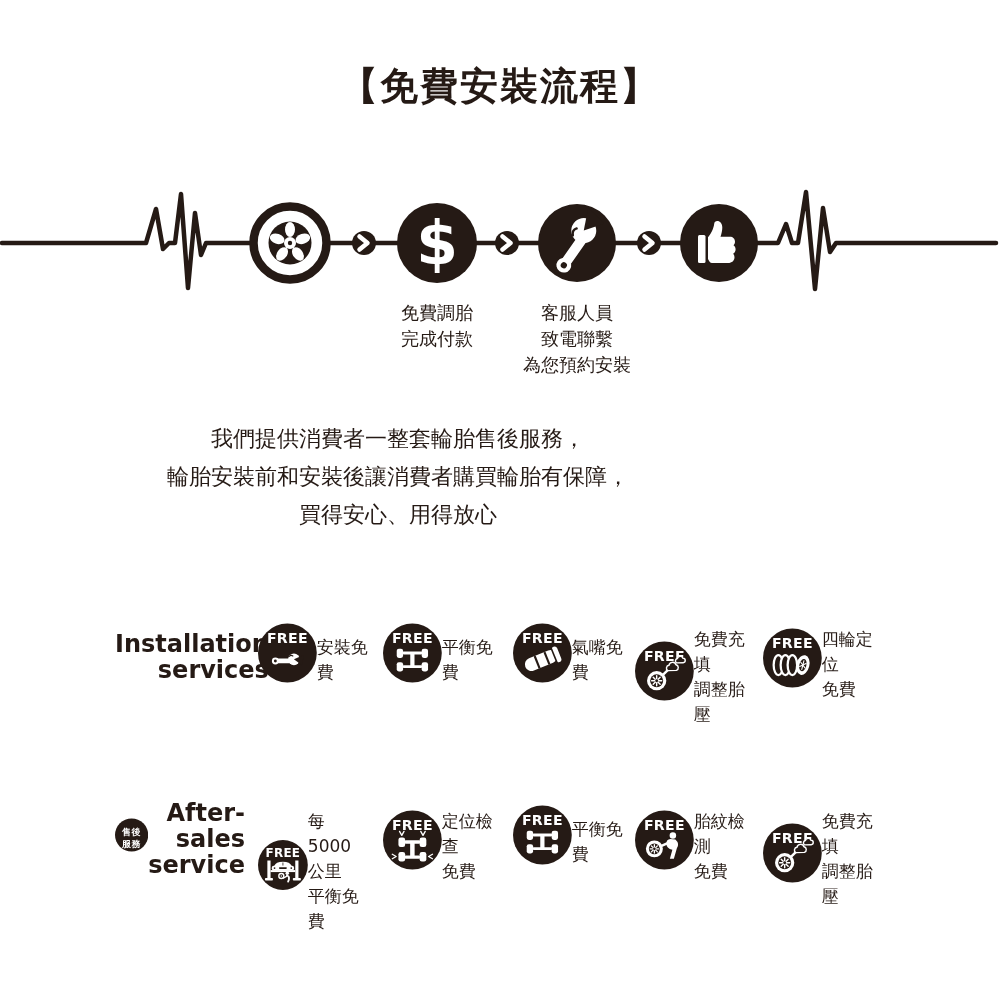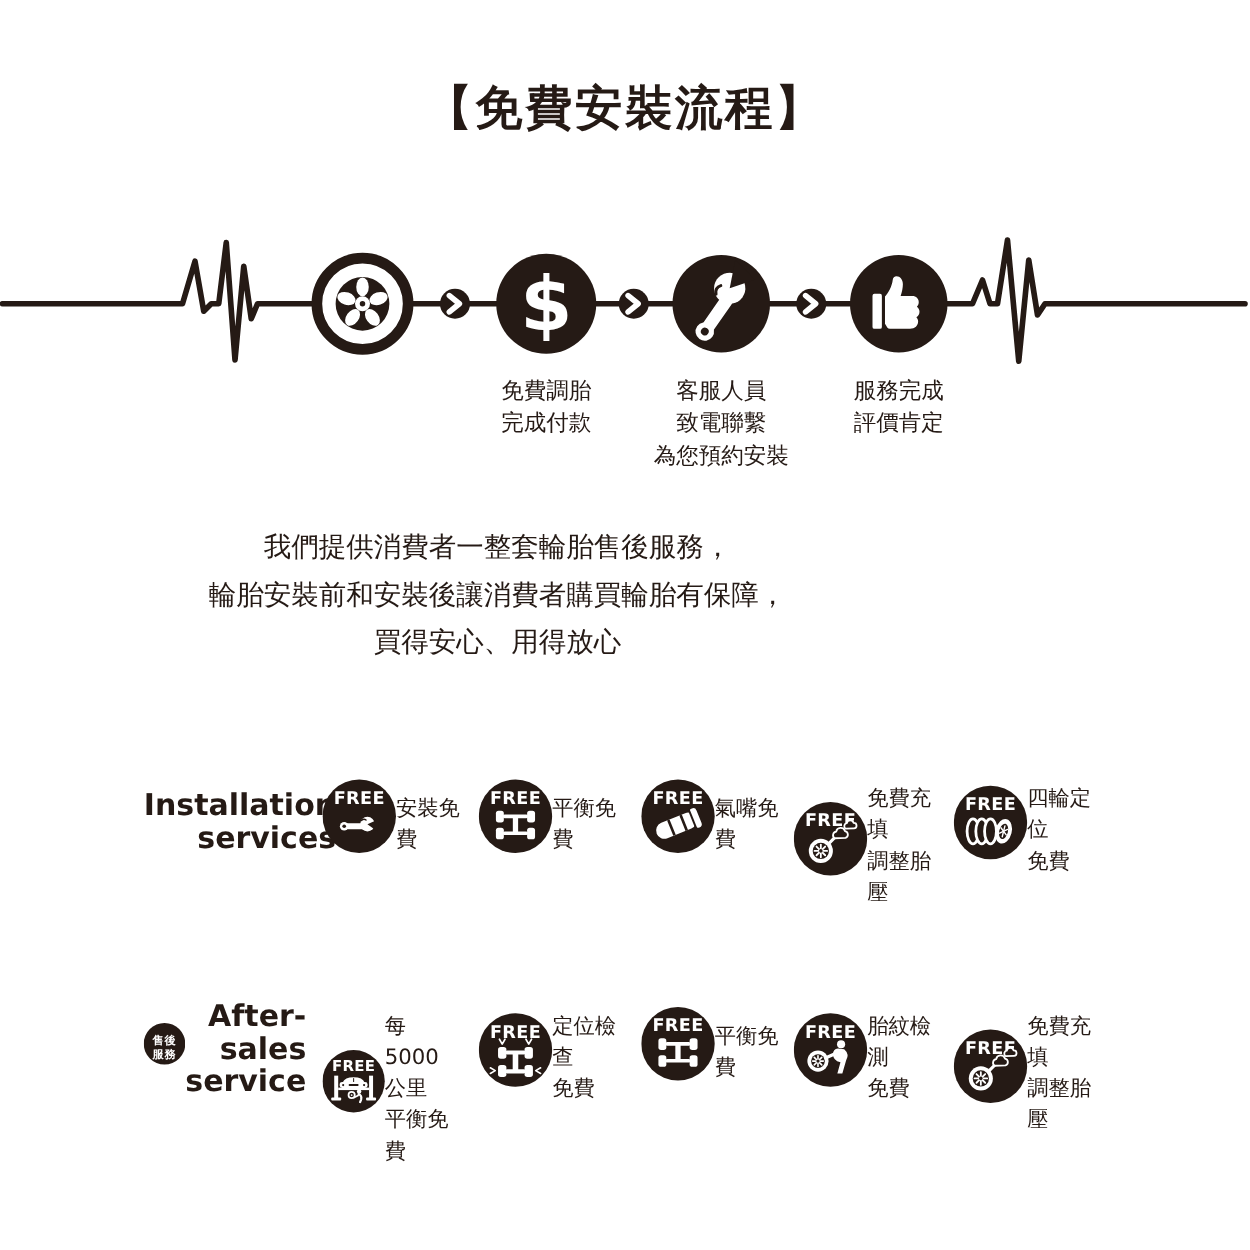--- a/index.html
+++ b/index.html
@@ -187,22 +187,20 @@
         <path d="M14,44 L30,44 C34,44 36.5,41.5 36.5,38.2 C36.5,36.8 36,35.6 35.1,34.7 C36.6,33.9 37.6,32.3 37.6,30.4 C37.6,28.7 36.8,27.2 35.5,26.3 C36.4,25.4 37,24.1 37,22.7 C37,19.9 34.8,17.8 32,17.8 L22.5,17.8 C23.6,14.7 24.3,11.3 24.3,8.4 C24.3,4.6 22.1,2 19.2,2 C17.6,2 16.4,3.1 16.2,4.7 C15.6,9.8 12.8,15.2 10,18.2 L10,40 C11.5,42.5 12,44 14,44 Z"></path>
       </g>
     </g>
   </svg>
 
   <div class="abs ctr preline slabel" style="left:347px;">免費調胎
 完成付款</div>
   <div class="abs ctr preline slabel" style="left:487px;">客服人員
 致電聯繫
 為您預約安裝</div>
-  <div class="abs ctr preline slabel" style="left:629px;">服務完成
-評價肯定</div>
 
   <div class="abs ctr preline intro">我們提供消費者一整套輪胎售後服務，
 輪胎安裝前和安裝後讓消費者購買輪胎有保障，
 買得安心、用得放心</div>
 
   <div class="col" style="left:115px; top:611px; width:130px;">
     <svg class="badge-svg" width="84" height="84" viewBox="0 0 100 100">
       <circle cx="50" cy="50" r="50" fill="currentColor"></circle>
       <text class="hd-txt" x="50" y="50" text-anchor="middle" font-size="27" fill="#fff">安裝</text>
       <text class="hd-txt" x="50" y="85" text-anchor="middle" font-size="27" fill="#fff">服務</text>

